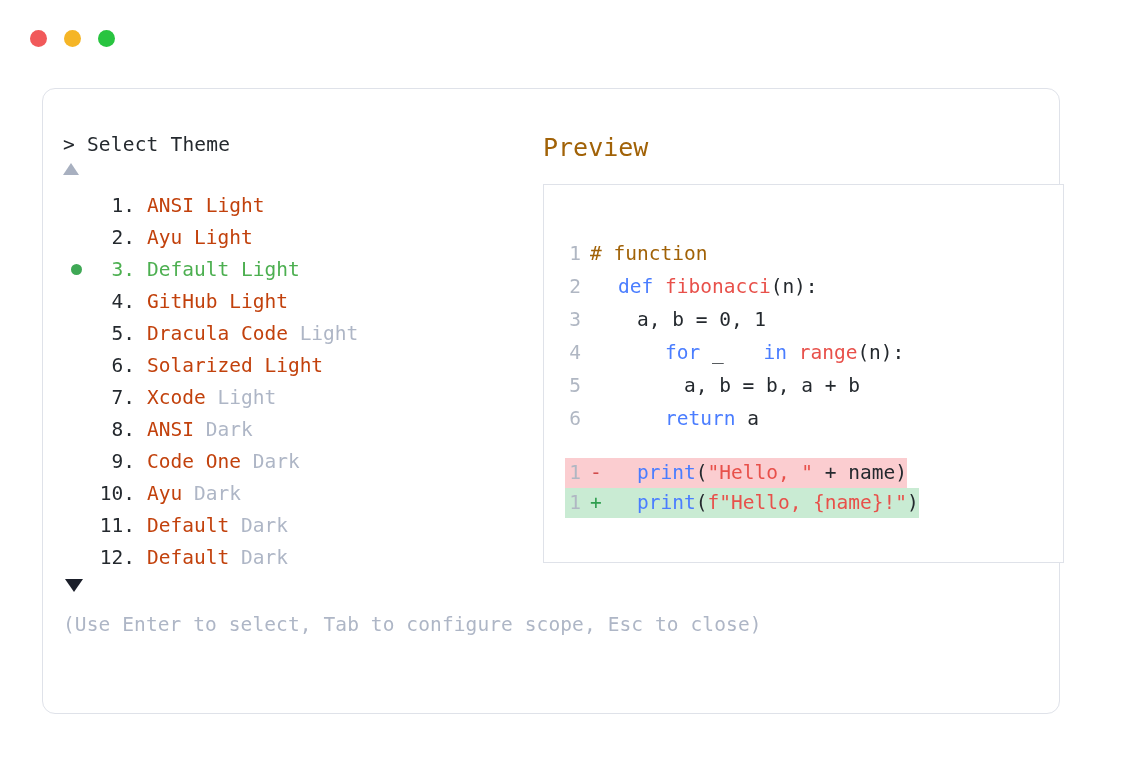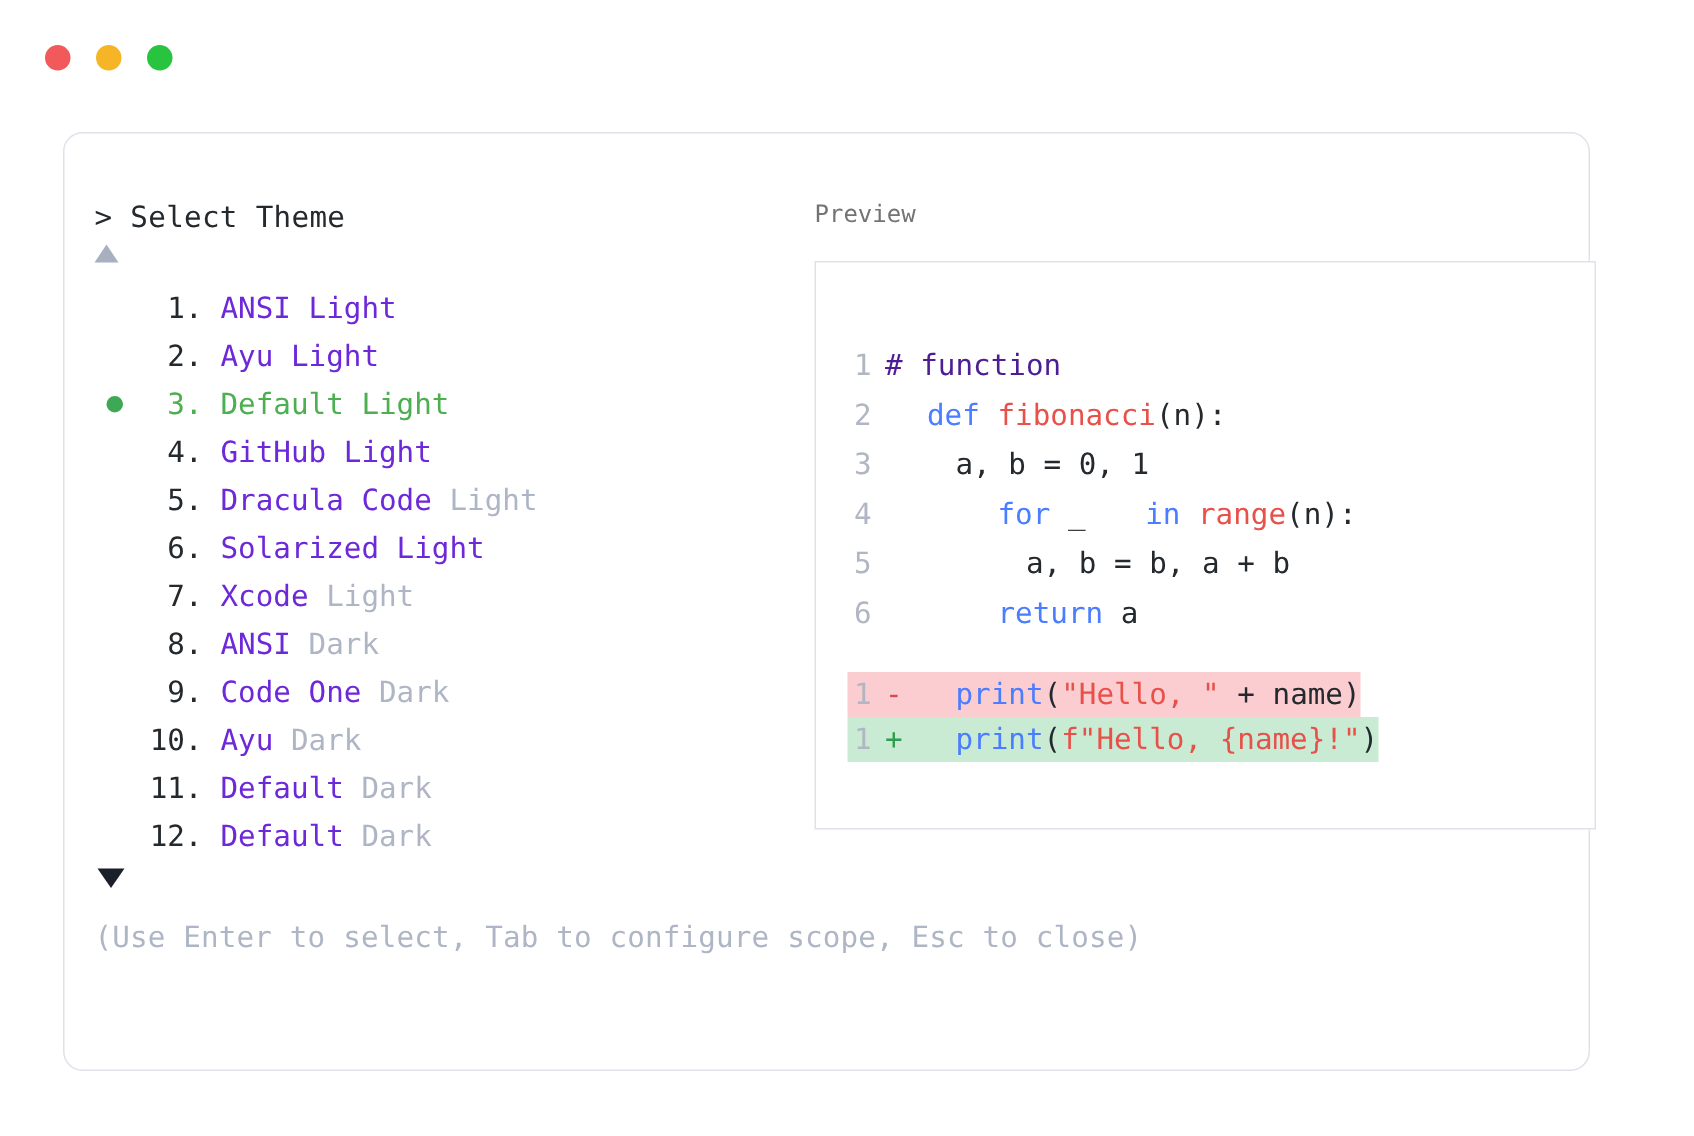--- a/index.html
+++ b/index.html
@@ -109,21 +109,21 @@
     padding-left: 10px;
     white-space: pre;
   }
   .theme-row.selected .num-cell,
   .theme-row.selected .label-cell,
   .theme-row.selected .label-main,
   .theme-row.selected .label-dim {
     color: #4caf50;
   }
   .label-dim { color: #aeb6c6; }
-  .label-main { color: #6d28d9; }
+  .label-main { color: #c2410c; }
 
   .scroll-down {
     margin-top: 6px;
     margin-left: 2px;
   }
 
   .hint {
     position: absolute;
     left: 20px;
     top: 524px;
@@ -134,22 +134,22 @@
   }
 
   
   .right-col {
     position: absolute;
     left: 500px;
     top: 44px;
     width: 526px;
   }
   .preview-label {
-    font-size: 16px;
-    color: #737373;
+    font-size: 25px;
+    color: #a16207;
     white-space: pre;
   }
   .preview-box {
     margin-top: 22px;
     width: 521px;
     height: 379px;
     border: 1.6px solid #dfe2e9;
     box-sizing: border-box;
     background: #ffffff;
     position: relative;
@@ -192,21 +192,21 @@
   .diff-sign {
     width: 10px;
     flex: 0 0 10px;
     text-align: center;
     margin-right: 9px;
   }
   .diff-sign.del-sign { color: #d24b4b; }
   .diff-sign.add-sign { color: #2f9e4f; }
 
   
-  .tok-comment { color: #4c1d95; }
+  .tok-comment { color: #a16207; }
   .tok-keyword { color: #4a7dff; margin-left: 28px; }
   .tok-fn      { color: #e8504a; }
   .tok-plain   { color: #24292e; }
   .tok-string  { color: #e8504a; }
 </style>
 </head>
 <body>
 
 <div class="titlebar">
   <span class="dot" style="background: rgb(241, 89, 90);"></span>

